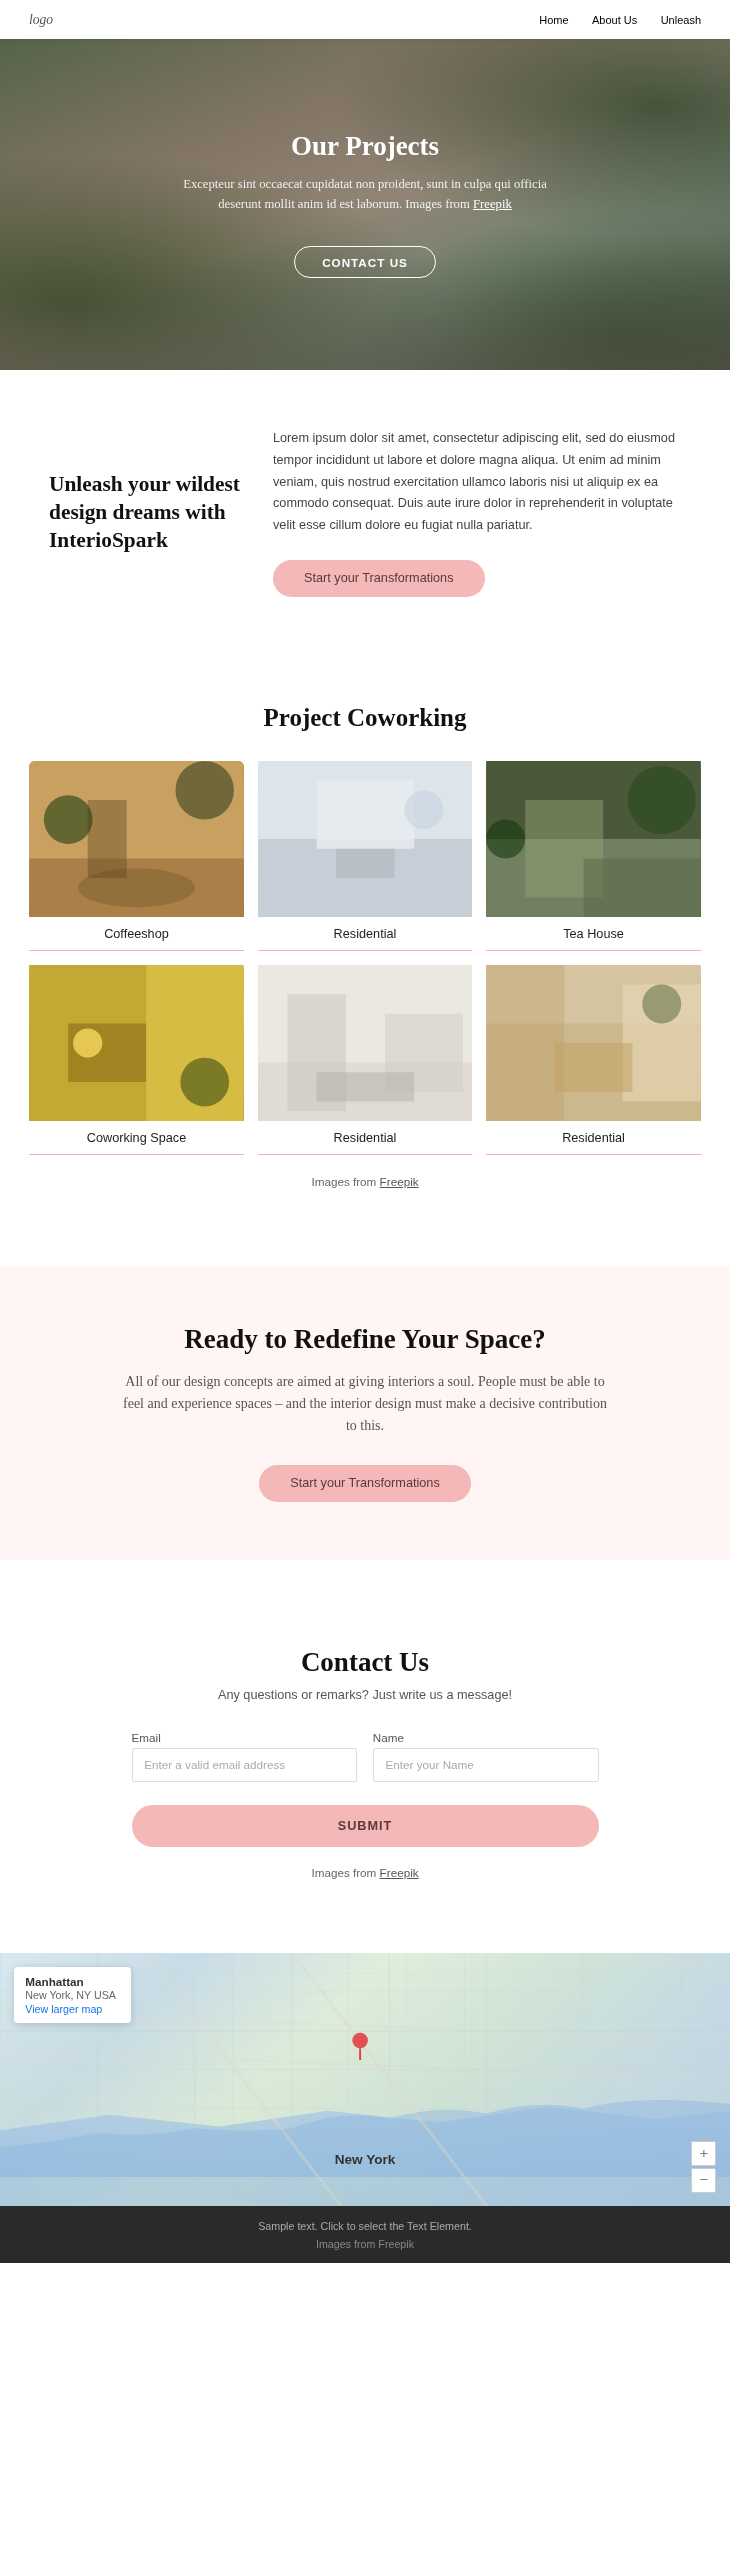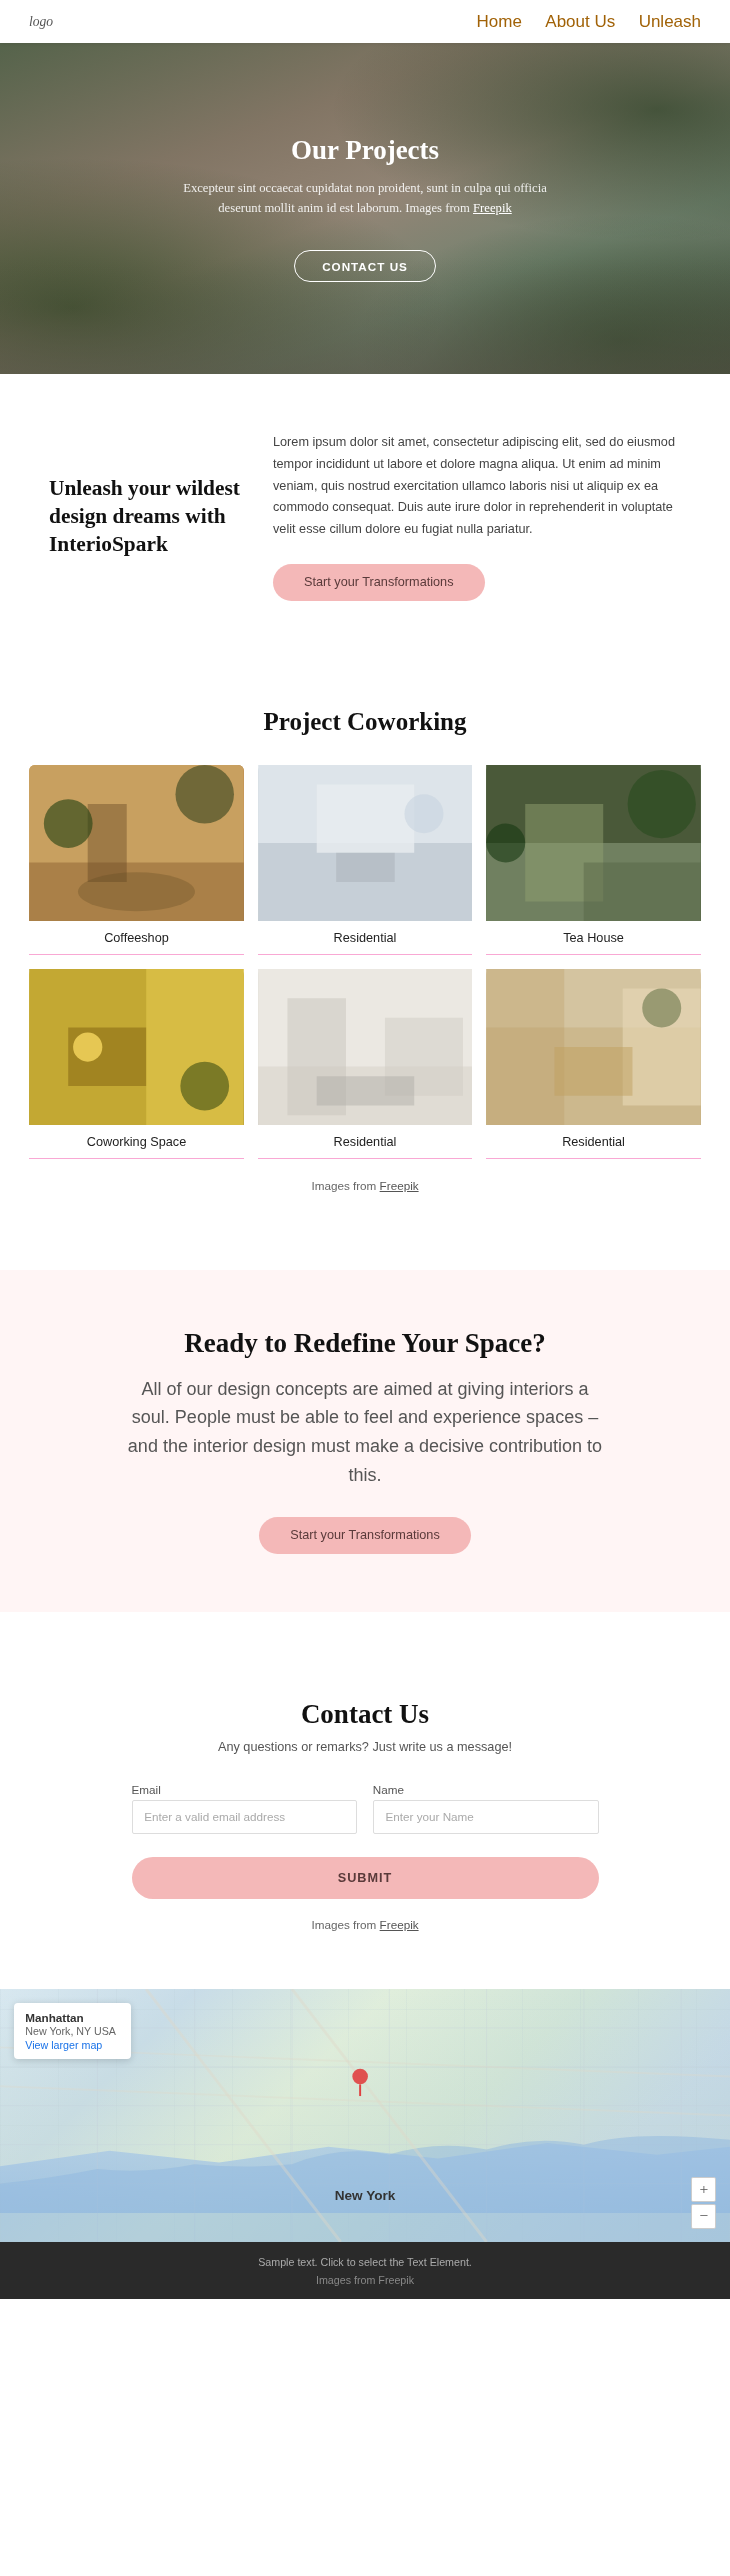--- a/index.html
+++ b/index.html
@@ -6,21 +6,21 @@
     body { font-family: 'Georgia', serif; background: #fff; width: 730px; overflow-x: hidden; }
 
     
     nav {
       display: flex; align-items: center; justify-content: space-between;
       padding: 11.7px 29px; background: #fff; position: sticky; top: 0; z-index: 100;
       box-shadow: 0 1px 3.9px rgba(0,0,0,0.08);
     }
     .nav-logo { font-size: 13.6px; font-style: italic; color: #555; }
     .nav-links { display: flex; gap: 23.4px; }
-    .nav-links a { text-decoration: none; color: #a16207; font-family: sans-serif; font-size: 17px; }
+    .nav-links a { text-decoration: none; color: #000000; font-family: sans-serif; font-size: 11px; }
 
     
     .hero {
       position: relative; height: 331px;
       background: linear-gradient(rgba(0,0,0,0.38), rgba(0,0,0,0.38)),
         linear-gradient(135deg, #4a5a4a 0%, #8a7a6a 40%, #6a8a7a 70%, #3a4a3a 100%);
       display: flex; flex-direction: column; align-items: center; justify-content: center;
       text-align: center; color: #fff; padding: 39px 78px;
     }
     .hero-overlay-plants {
@@ -101,21 +101,21 @@
 
     .portfolio-footer { text-align: center; margin-top: 19.5px; font-size: 11.7px; color: #666; font-family: sans-serif; }
     .portfolio-footer a { color: #555; }
 
     
     .cta-section {
       background: #fff5f5; padding: 58px 78px; text-align: center;
       margin: 29px 0;
     }
     .cta-section h2 { font-size: 27px; font-weight: bold; color: #111; margin-bottom: 15.6px; }
-    .cta-section p { font-size: 18px; color: #555; line-height: 1.6; font-family: Liberation Sans, sans-serif; max-width: 487px; margin: 0 auto 27px; }
+    .cta-section p { font-size: 14px; color: #555; line-height: 1.6; font-family: Liberation Serif, serif; max-width: 487px; margin: 0 auto 27px; }
 
     
     .contact-section { padding: 58px 97px; background: #fff; text-align: center; }
     .contact-section h2 { font-size: 27px; font-weight: bold; color: #111; margin-bottom: 9.7px; }
     .contact-section .subtitle { font-size: 12.7px; color: #555; font-family: sans-serif; margin-bottom: 29px; }
     .contact-form { max-width: 467px; margin: 0 auto; }
     .form-row { display: flex; gap: 15.6px; margin-bottom: 15.6px; }
     .form-group { flex: 1; text-align: left; }
     .form-group label { display: block; font-size: 11.7px; font-family: sans-serif; color: #555; margin-bottom: 3.9px; }
     .form-group input {
@@ -126,21 +126,21 @@
     .form-group input::placeholder { color: #aaa; }
     .btn-submit {
       width: 100%; background: #f4b8b8; border: none; color: #5a3a3a;
       padding: 13.6px; border-radius: 29px; font-family: sans-serif;
       font-size: 12.7px; letter-spacing: 1px; cursor: pointer; font-weight: 600; margin-top: 7.8px;
     }
     .contact-footer { text-align: center; margin-top: 19.5px; font-size: 11.7px; color: #666; font-family: sans-serif; }
     .contact-footer a { color: #555; }
 
     
-    .map-section { position: relative; height: 253px; background: #d946ef; overflow: hidden; }
+    .map-section { position: relative; height: 253px; background: #d946ef; overflow: hidden; margin-top: 16px; }
     .map-bg {
       width: 100%; height: 100%;
       background:
         linear-gradient(0deg, rgba(200,220,200,0.4) 0%, transparent 100%),
         repeating-linear-gradient(90deg, rgba(180,200,210,0.15) 0px, rgba(180,200,210,0.15) 1px, transparent 1px, transparent 58px),
         repeating-linear-gradient(0deg, rgba(180,200,210,0.15) 0px, rgba(180,200,210,0.15) 1px, transparent 1px, transparent 58px),
         linear-gradient(135deg, #d8e8f0 0%, #c8dce8 20%, #e0eedc 40%, #d0e4d8 60%, #c4d8e8 80%, #b8d0e4 100%);
     }
     .map-water {
       position: absolute; bottom: 29px; left: 0; right: 0;

